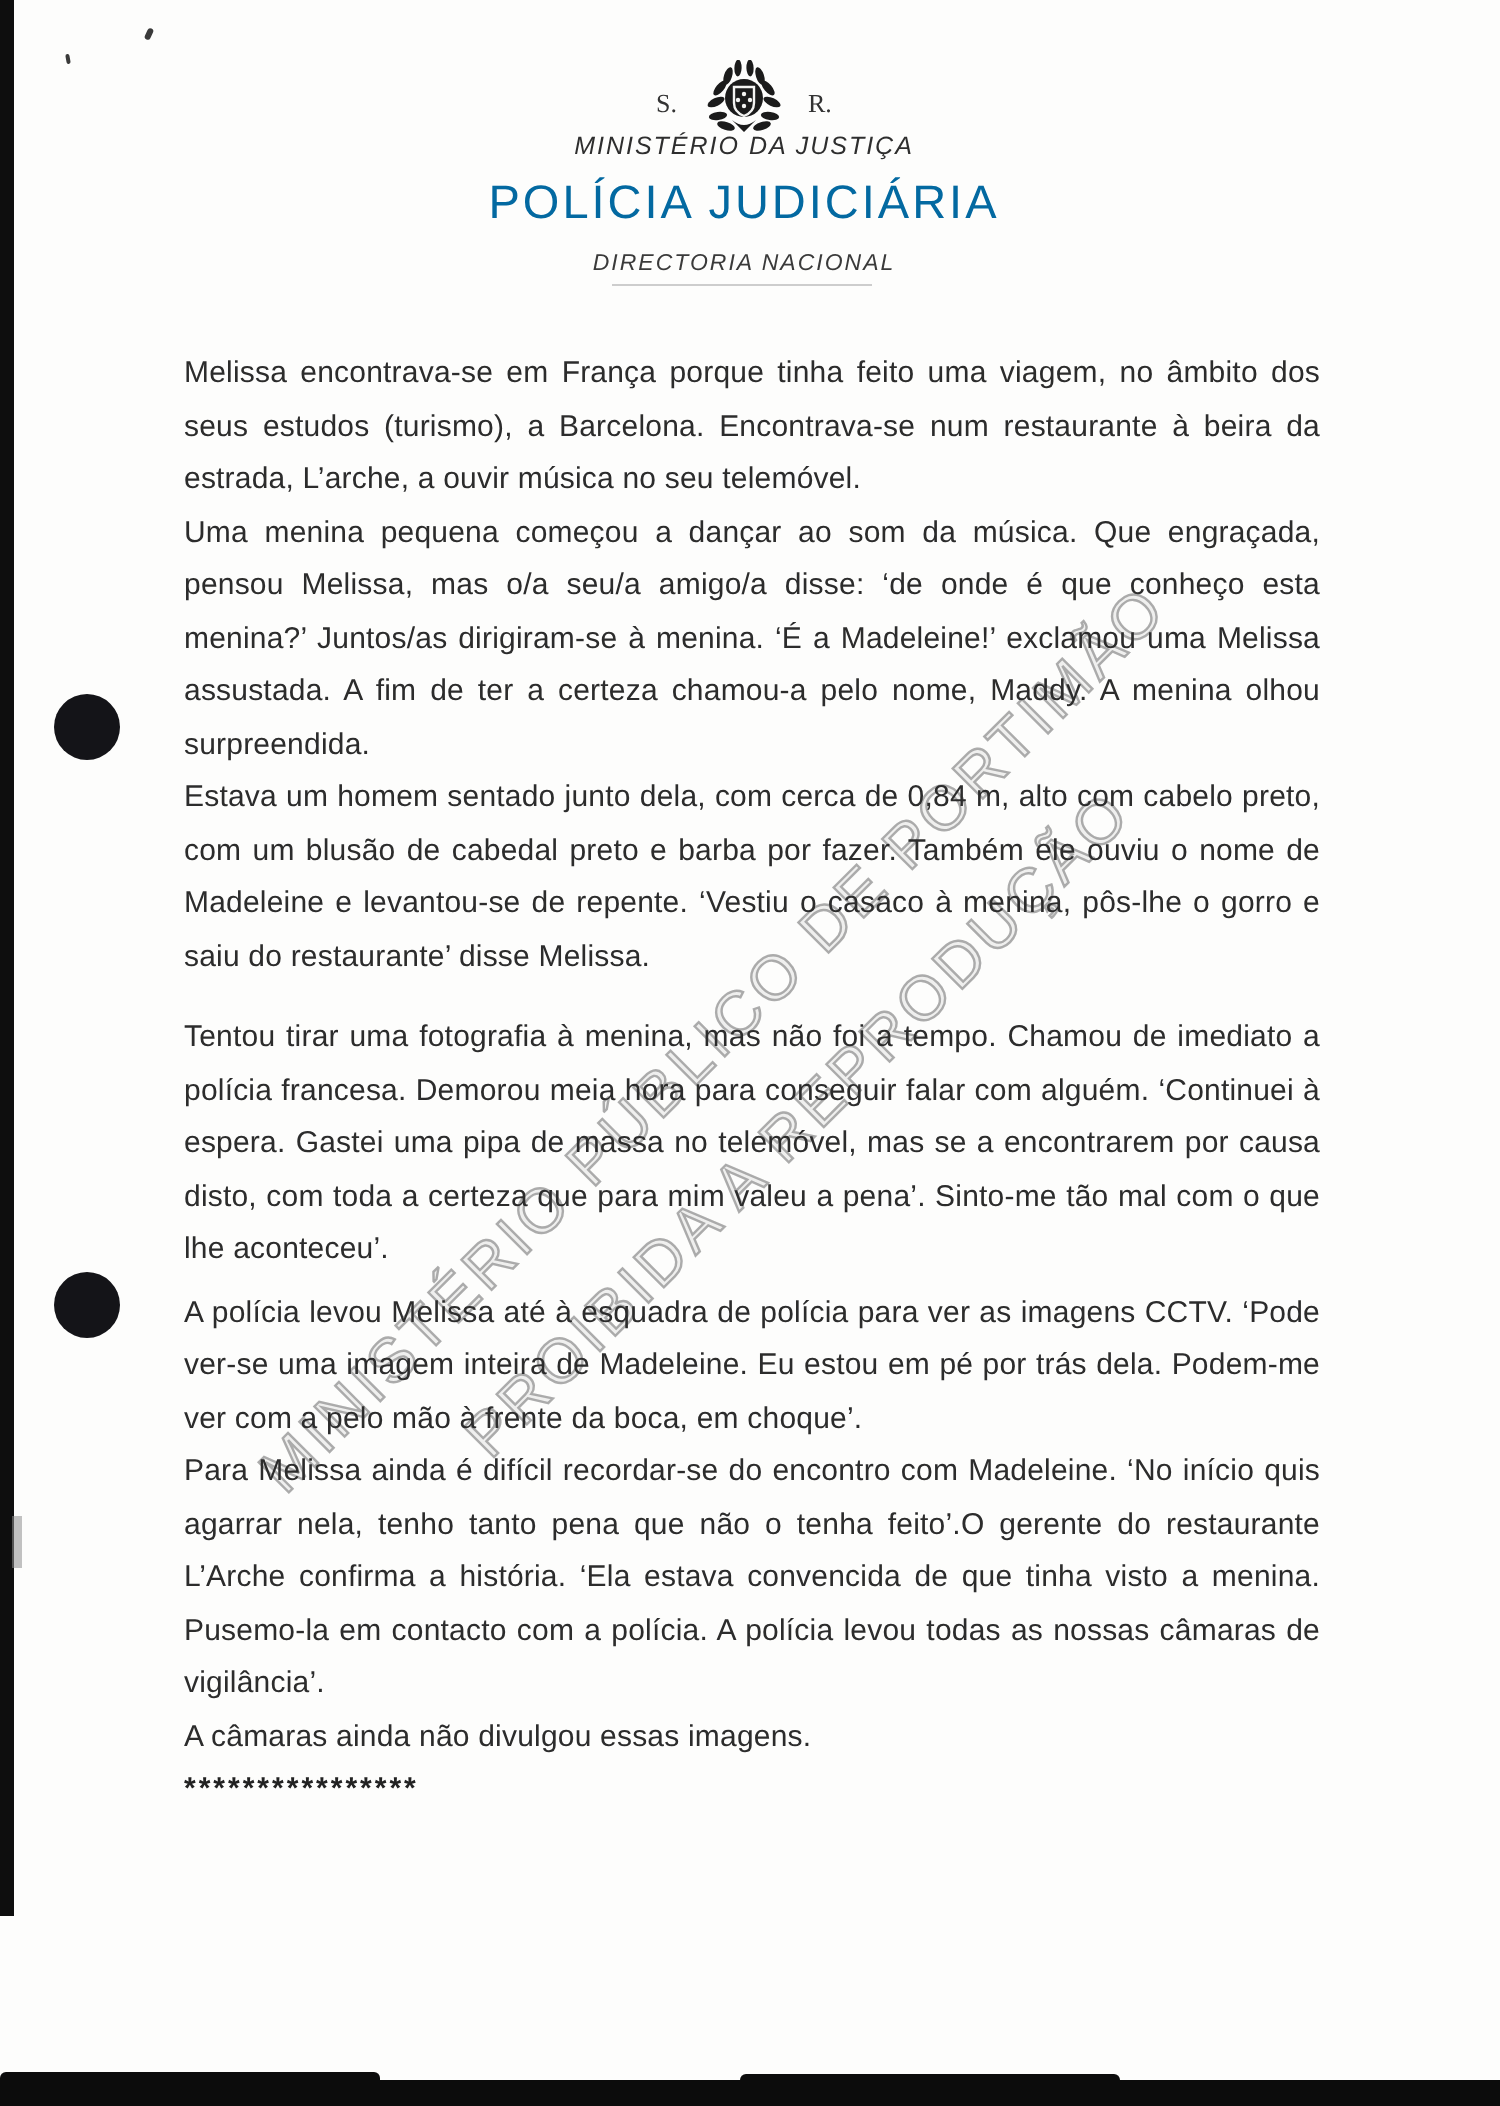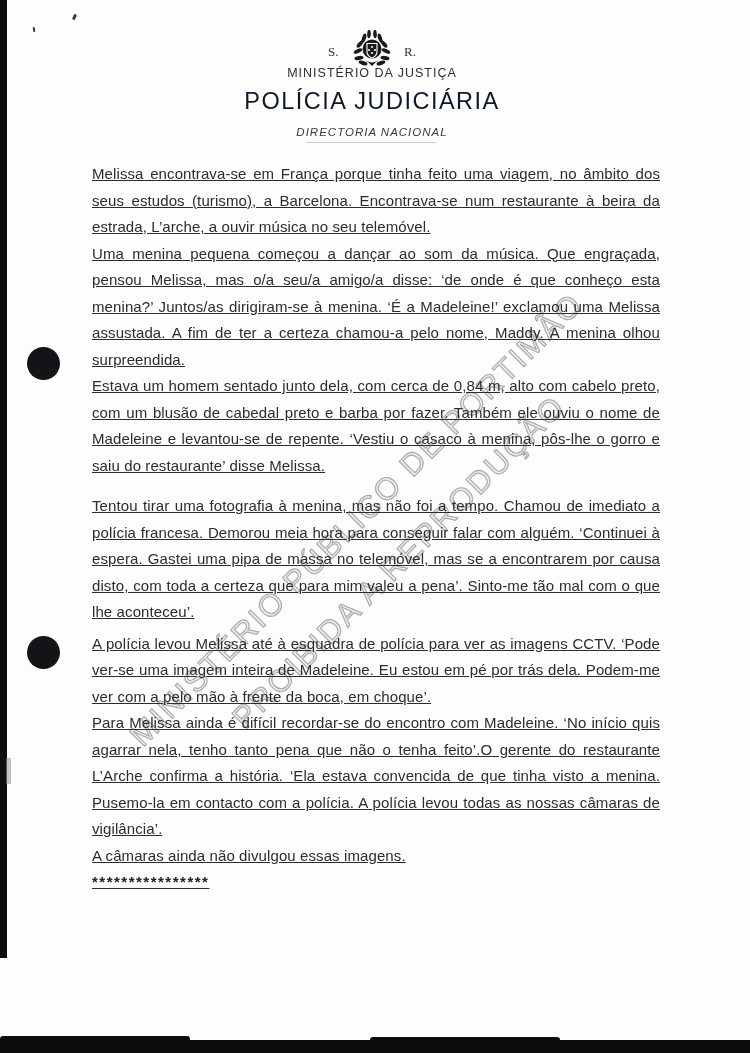--- a/index.html
+++ b/index.html
@@ -73,42 +73,41 @@
   .crest-row .initial{
     position:absolute;top:14px;
     font-family:"Liberation Serif", serif;
     font-size:13px;color:#333;
   }
   .initial.left{left:328px;}
   .initial.right{left:404px;}
   .crest{position:absolute;left:349px;top:0;}
   .ministry{
     position:absolute;left:0;top:66px;width:744px;
-    font-size:12.5px;letter-spacing:1px;color:#2e2e2e;
+    font-size:12.5px;letter-spacing:1px;color:#2e2e2e;font-style:italic;
   }
   .agency{
     position:absolute;left:0;top:88px;width:744px;
-    font-size:23.5px;letter-spacing:1.5px;color:#0f172a;
+    font-size:23.5px;letter-spacing:1.5px;color:#0369a1;
   }
   .directorate{
     position:absolute;left:0;top:126px;width:744px;
     font-size:11.5px;letter-spacing:1px;color:#3a3a3a;font-style:italic;
   }
   .directorate-rule{
     position:absolute;left:306px;top:142px;width:130px;height:1px;
     background:#cdcdcd;
   }
 
   
   .doc-body{
-    position:absolute;left:92px;top:161px;width:568px;z-index:2;
+    position:absolute;left:92px;top:174px;width:568px;z-index:2;
     font-size:15px;line-height:26.5px;color:#2c2c2c;
     text-align:justify;
     letter-spacing:.1px;
-    text-decoration:underline;
   }
   .doc-body p{margin:0;}
   .doc-body p.m14{margin-top:14px;}
   .doc-body p.m5{margin-top:5px;}
   .doc-body p.asterisks{
     text-align:left;font-weight:bold;letter-spacing:1.5px;color:#222;
   }
 </style>
 </head>
 <body>

